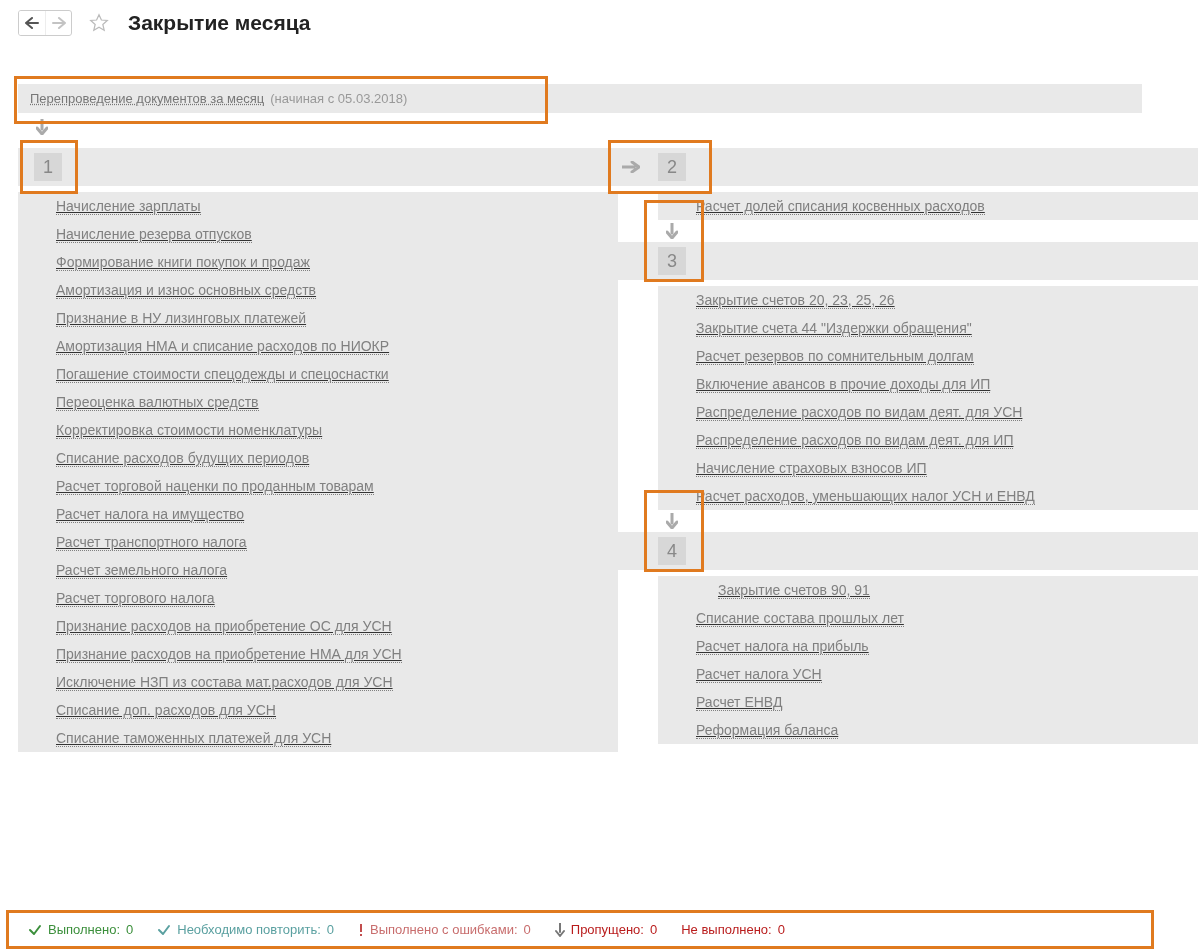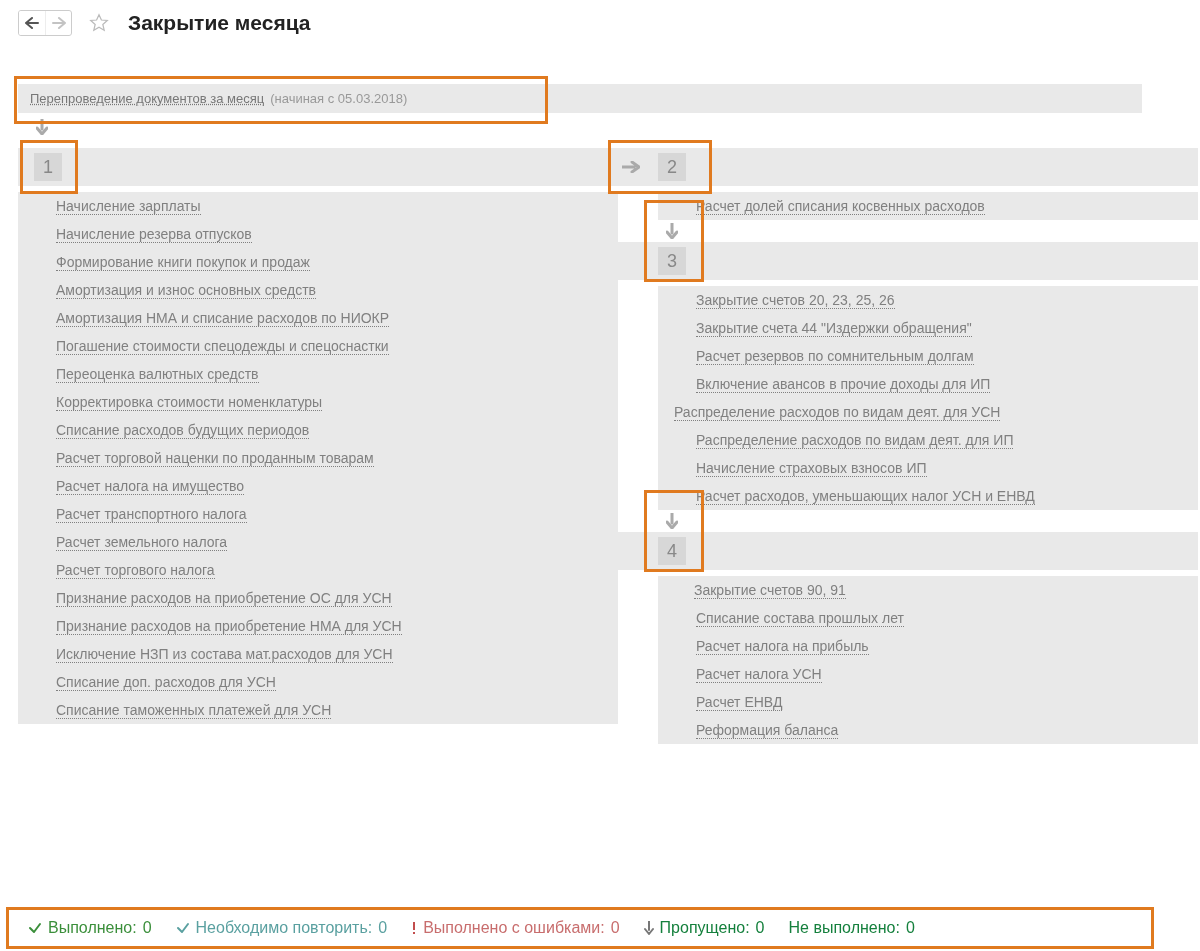--- a/index.html
+++ b/index.html
@@ -26,28 +26,28 @@
   .colR { position: absolute; left: 600px; top: 0; width: 580px; }
   .arrow-down-row, .arrow-right-row { padding: 3px 0 3px 14px; }
   
   .block-head { background: #e9e9e9; padding: 5px 0 5px 16px; display: flex; align-items: center; }
   .block-bind { display:flex; align-items:center; }
   .num { width: 28px; height: 28px; background: #d7d7d7; color: #888; font-size: 18px; display: flex; align-items: center; justify-content: center; font-weight: 400;}
   
   .op { background: #e9e9e9; padding: 6px 0 6px 38px; color: #808080; font-size: 14px; }
   .op a { color: #808080; text-decoration: none; border-bottom: 1px dotted #808080; cursor: pointer; }
   .op + .op { margin-top: 0; }
-  .ops { padding-top: 6px; }
-  
-  .footer { position: absolute; left: 12px; right: 12px; bottom: 8px; background: #fff; padding: 6px 16px; display: flex; align-items: center; gap: 24px; font-size: 16px; color: #666; border-top: 1px solid #fff;}
+  .ops { padding-top: 6px; text-decoration: underline; }
+  
+  .footer { position: absolute; left: 12px; right: 12px; bottom: 8px; background: #fff; padding: 6px 16px; display: flex; align-items: center; gap: 24px; font-size: 13px; color: #666; border-top: 1px solid #fff;}
   .f-item { display:flex; align-items:center; gap:6px; }
   .f-green { color: #3b8f3b; }
   .f-teal { color: #5aa0a0; }
   .f-red { color: #c86d6d; }
-  .f-gray { color: #15803d; }
+  .f-gray { color: #b91c1c; }
   
   svg { display:block; }
 </style>
 </head>
 <body>
 
 <div class="page">
 
   <div class="topbar">
     <div class="navgrp">
@@ -89,20 +89,21 @@
     <div class="col colL">
       <div class="block-head" style="position:relative;">
         <span class="num">1</span>
         <div class="hl" style="left:4px; top:-6px; width:54px; height:50px;"></div>
       </div>
       <div class="ops">
         <div class="op"><a>Начисление зарплаты</a></div>
         <div class="op"><a>Начисление резерва отпусков</a></div>
         <div class="op"><a>Формирование книги покупок и продаж</a></div>
         <div class="op"><a>Амортизация и износ основных средств</a></div>
+        <div class="op"><a>Признание в НУ лизинговых платежей</a></div>
         <div class="op"><a>Амортизация НМА и списание расходов по НИОКР</a></div>
         <div class="op"><a>Погашение стоимости спецодежды и спецоснастки</a></div>
         <div class="op"><a>Переоценка валютных средств</a></div>
         <div class="op"><a>Корректировка стоимости номенклатуры</a></div>
         <div class="op"><a>Списание расходов будущих периодов</a></div>
         <div class="op"><a>Расчет торговой наценки по проданным товарам</a></div>
         <div class="op"><a>Расчет налога на имущество</a></div>
         <div class="op"><a>Расчет транспортного налога</a></div>
         <div class="op"><a>Расчет земельного налога</a></div>
         <div class="op"><a>Расчет торгового налога</a></div>
@@ -137,38 +138,38 @@
 
       <div class="block-head" style="position:relative; padding-left:40px;">
         <span class="num">3</span>
         <div class="hl" style="left:28px; top:-40px; width:56px; height:78px;"></div>
       </div>
       <div class="ops" style="padding-left:40px;">
         <div class="op" style="padding-left:38px;"><a>Закрытие счетов 20, 23, 25, 26</a></div>
         <div class="op" style="padding-left:38px;"><a>Закрытие счета 44 "Издержки обращения"</a></div>
         <div class="op" style="padding-left:38px;"><a>Расчет резервов по сомнительным долгам</a></div>
         <div class="op" style="padding-left:38px;"><a>Включение авансов в прочие доходы для ИП</a></div>
-        <div class="op" style="padding-left:16px;"><a>Распределение расходов по видам деят. для УСН</a></div>
+        <div class="op" style="padding-left:38px;"><a>Распределение расходов по видам деят. для УСН</a></div>
         <div class="op" style="padding-left:38px;"><a>Распределение расходов по видам деят. для ИП</a></div>
         <div class="op" style="padding-left:38px;"><a>Начисление страховых взносов ИП</a></div>
         <div class="op" style="padding-left:38px;"><a>Расчет расходов, уменьшающих налог УСН и ЕНВД</a></div>
       </div>
 
       <div class="arrow-down-row" style="padding-left:48px; position:relative;">
         <svg width="12" height="16" viewBox="0 0 12 16">
             <path d="M6 0 V10 M1 9 L6 15 L11 9" stroke="#aaa" stroke-width="3" fill="none" stroke-linecap="round" stroke-linejoin="round"></path>
           </svg>
       </div>
 
       <div class="block-head" style="position:relative; padding-left:40px;">
         <span class="num">4</span>
         <div class="hl" style="left:28px; top:-40px; width:56px; height:78px;"></div>
       </div>
       <div class="ops" style="padding-left:40px;">
-        <div class="op" style="padding-left:36px;"><a>Закрытие счетов 90, 91</a></div>
+        <div class="op" style="padding-left:60px;"><a>Закрытие счетов 90, 91</a></div>
         <div class="op" style="padding-left:38px;"><a>Списание состава прошлых лет</a></div>
         <div class="op" style="padding-left:38px;"><a>Расчет налога на прибыль</a></div>
         <div class="op" style="padding-left:38px;"><a>Расчет налога УСН</a></div>
         <div class="op" style=""><a>Расчет ЕНВД</a></div>
         <div class="op" style="padding-left:38px;"><a>Реформация баланса</a></div>
       </div>
     </div>
   </div>
 
   <div class="footer">

